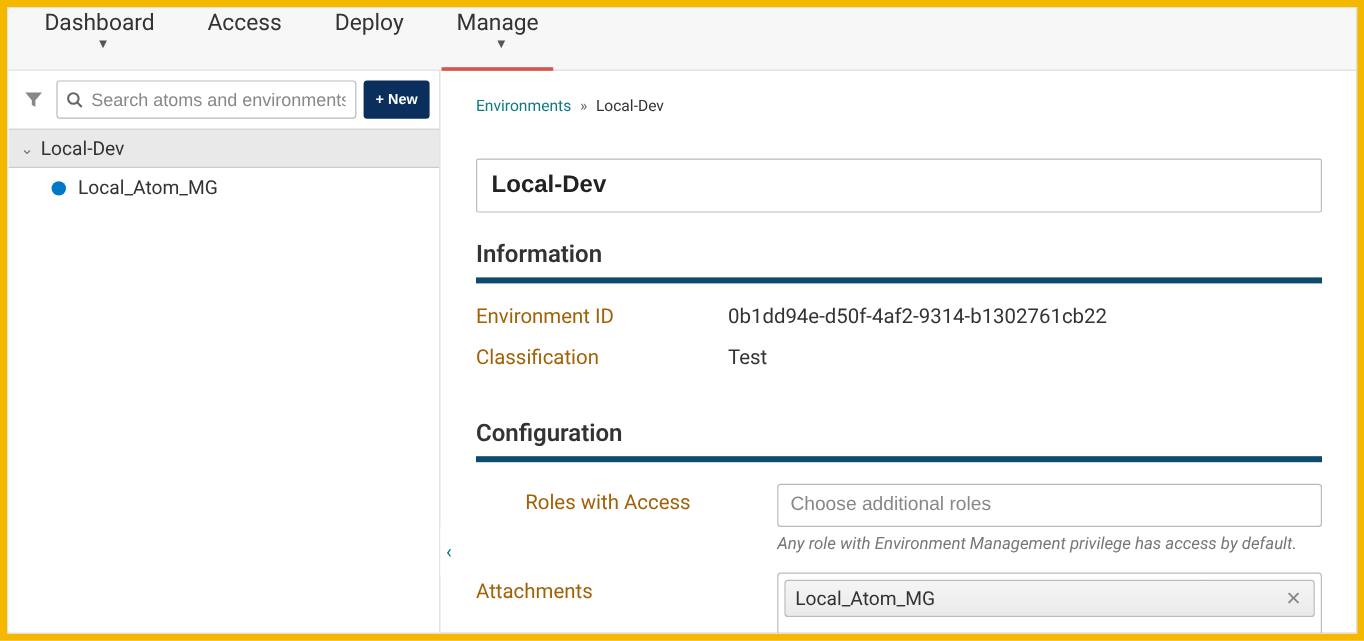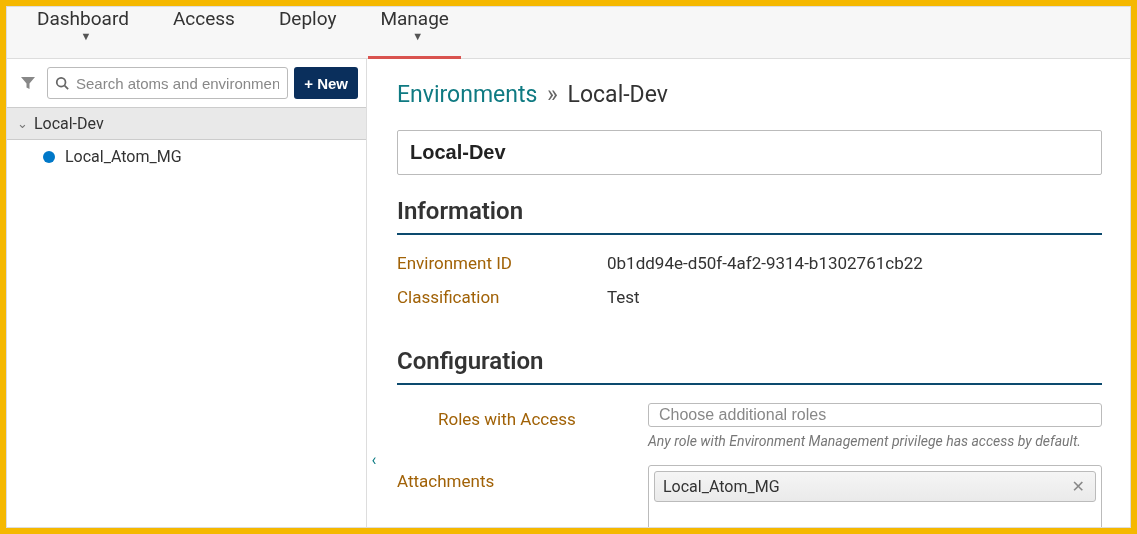--- a/index.html
+++ b/index.html
@@ -104,21 +104,21 @@
     color: #333;
   }
   .search-input::placeholder { color: #888; }
   .new-btn {
     background: #0a2f5c;
     color: #fff;
     border: none;
     border-radius: 3px;
     height: 32px;
     padding: 0 10px;
-    font-size: 15px;
+    font-size: 12px;
     font-weight: 600;
     cursor: pointer;
     display: flex;
     align-items: center;
   }
   .tree {
     flex: 1;
     overflow: auto;
   }
   .tree-env {
@@ -166,46 +166,46 @@
     background: #fff;
   }
   
   .main {
     flex: 1;
     padding: 22px 28px 10px 30px;
     overflow: auto;
     position: relative;
   }
   .breadcrumb {
-    font-size: 23px;
-    margin-bottom: 22px;
+    font-size: 13px;
+    margin-bottom: 36px;
   }
   .breadcrumb a {
     color: #0f7a82;
     text-decoration: none;
     cursor: pointer;
   }
   .breadcrumb .sep { color: #666; margin: 0 4px; }
   .breadcrumb .cur { color: #333; }
   .name-box {
     border: 1px solid #bbb;
     padding: 10px 12px;
     font-size: 20px;
     font-weight: 600;
     color: #222;
     margin-bottom: 22px;
     border-radius: 2px;
     width: 100%;
   }
   .section-title {
-    font-size: 24px;
+    font-size: 20px;
     font-weight: 600;
     color: #333;
     padding-bottom: 8px;
-    border-bottom: 2px solid #0c4a6e;
+    border-bottom: 5px solid #0c4a6e;
     margin-bottom: 18px;
   }
   .field-row {
     display: flex;
     margin-bottom: 14px;
   }
   .field-label {
     width: 210px;
     font-size: 17px;
     color: #a16207;
@@ -213,21 +213,21 @@
   }
   .field-value {
     flex: 1;
     font-size: 17px;
     color: #333;
   }
   .roles-input {
     width: 100%;
     border: 1px solid #bbb;
     border-radius: 3px;
-    height: 24px;
+    height: 36px;
     padding: 0 10px;
     font-size: 16px;
   }
   .roles-input::placeholder { color: #888; }
   .hint {
     font-size: 14px;
     font-style: italic;
     color: #777;
     margin-top: 6px;
   }

